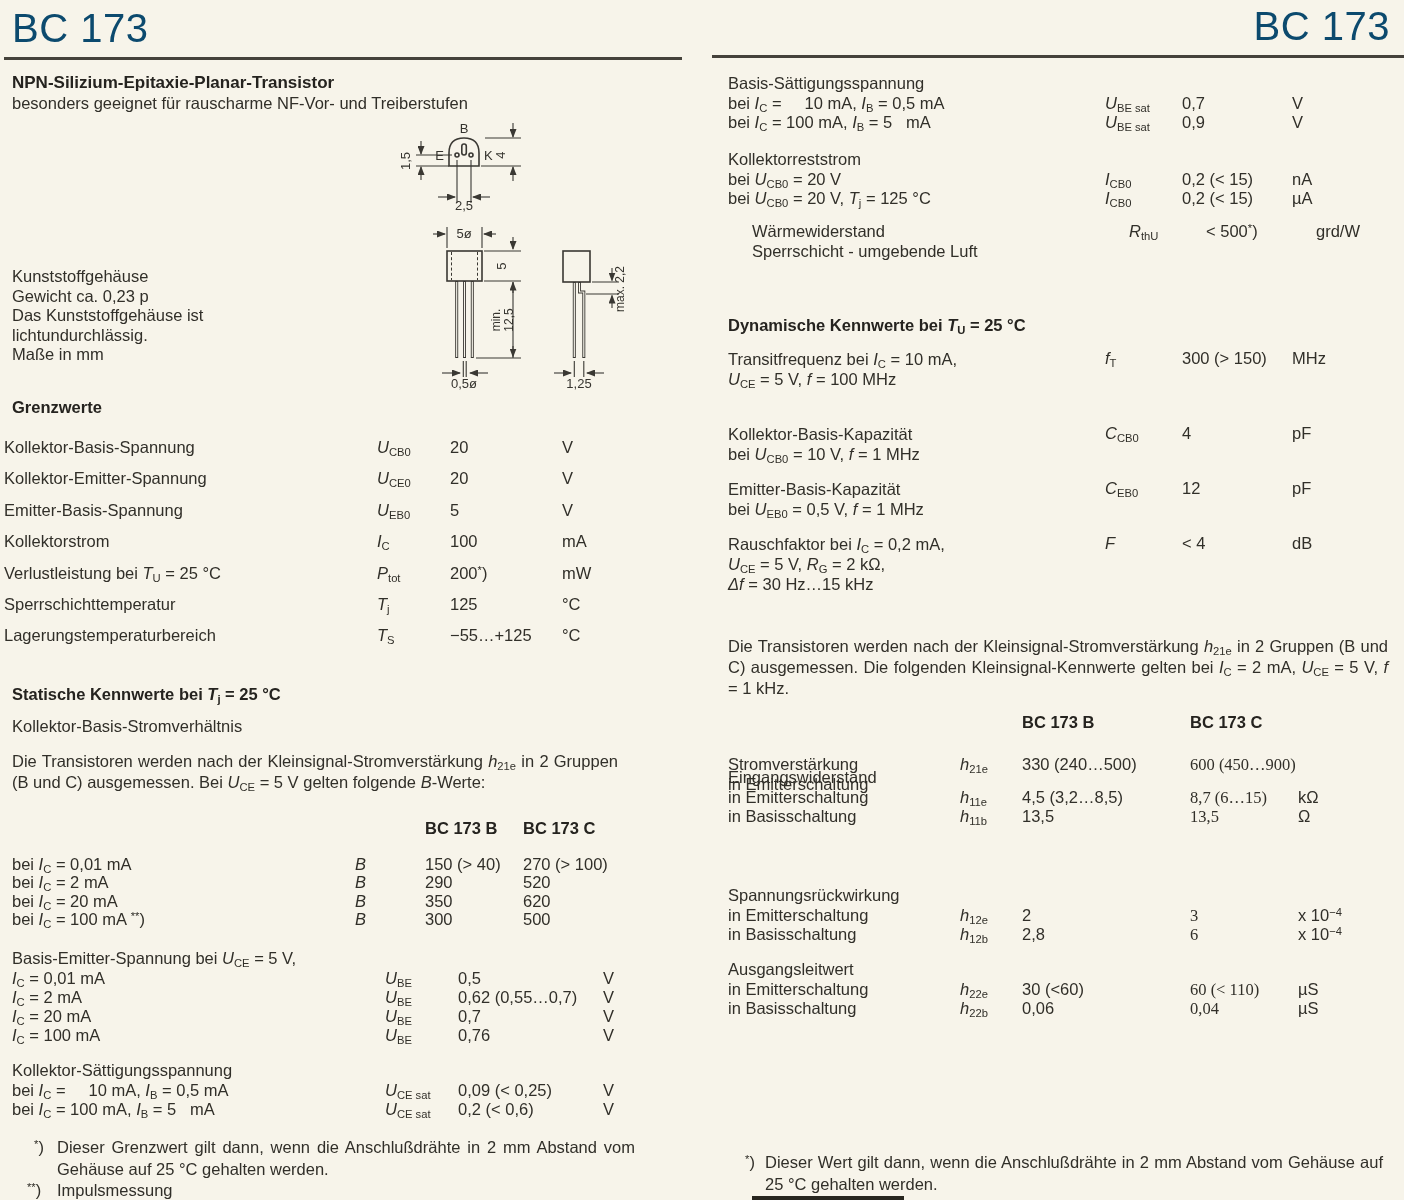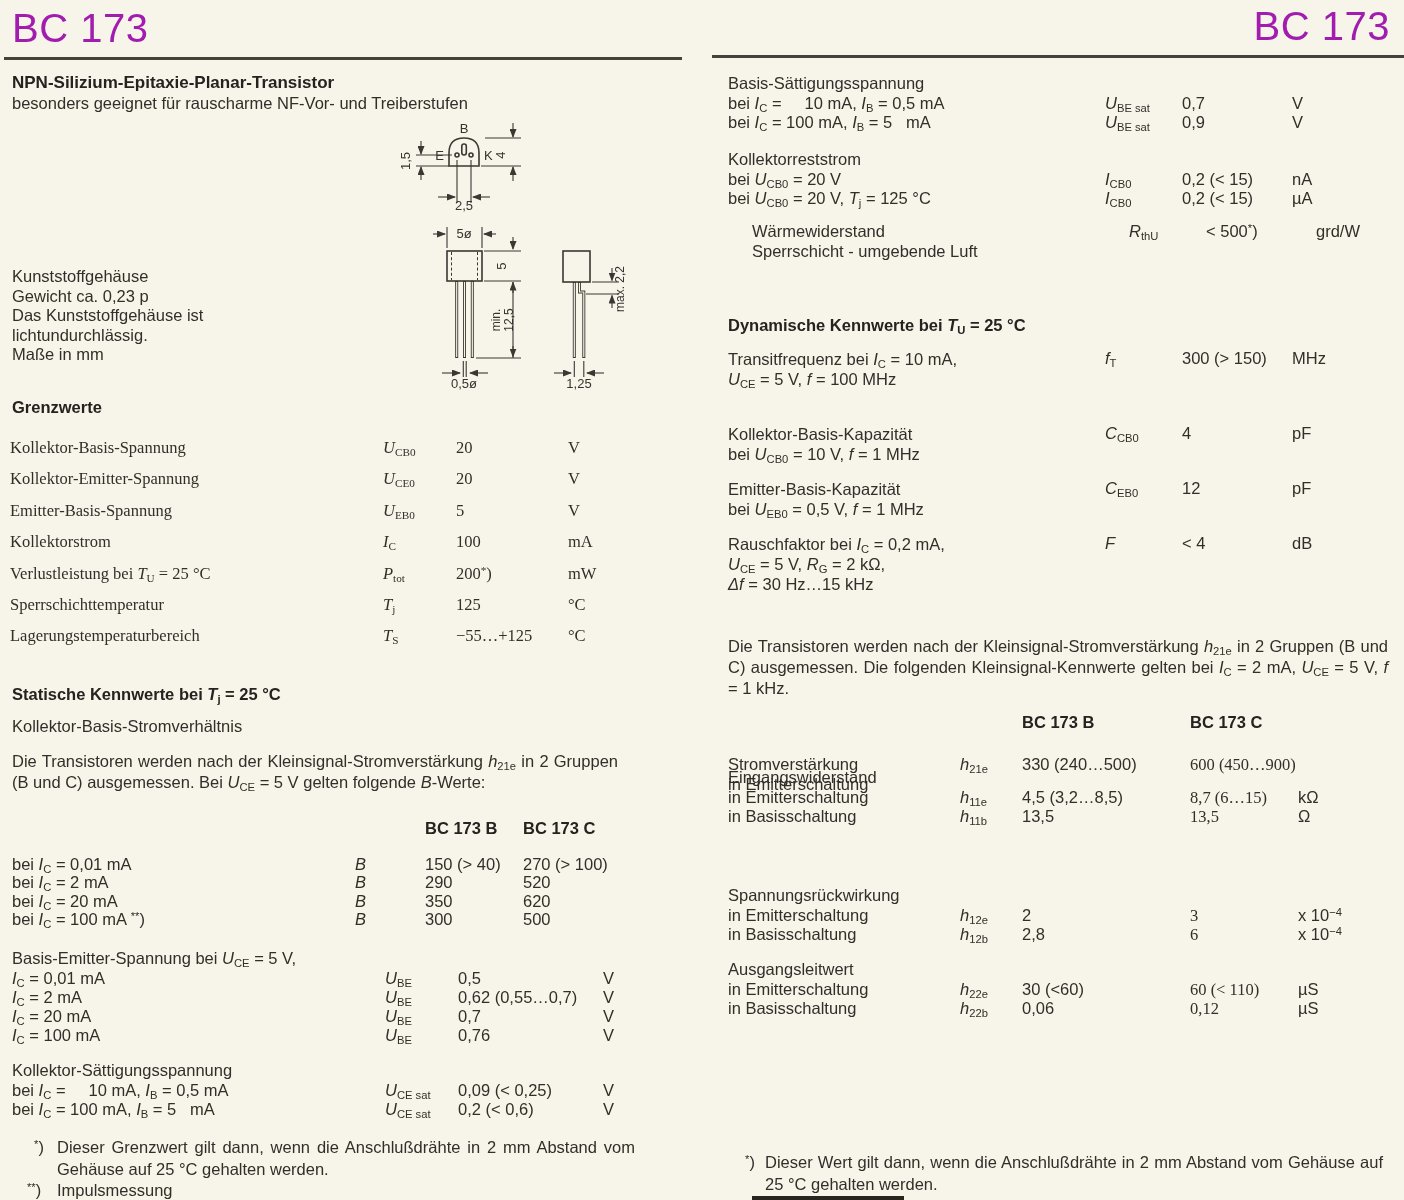--- a/index.html
+++ b/index.html
@@ -1,20 +1,20 @@
 <!DOCTYPE html>
 <html><head>
 <meta charset="utf-8">
 <style>
   html,body{margin:0;padding:0;background:#e8e5dc;}
   .page{position:relative;width:1404px;height:1200px;background:#f7f4ea;
         font-family:"Liberation Sans",sans-serif;font-size:16.5px;color:#312f29;
         overflow:hidden;line-height:19.5px;}
   .abs{position:absolute;}
-  .title{font-size:40px;line-height:44px;color:#a21caf;letter-spacing:0.5px;}
+  .title{font-size:40px;line-height:44px;color:#0c4a6e;letter-spacing:0.5px;}
   .rule{height:2.5px;background:#45423b;}
   .bold{font-weight:700;color:#25231f;}
   i{font-style:italic;}
   sub,sup{font-size:68%;line-height:0;}
   sub{vertical-align:-0.25em;}
   sup{vertical-align:0.45em;}
   .pre{white-space:pre-line;}
   .just{text-align:justify;}
   
   .cc{position:absolute;top:0;white-space:nowrap;}
@@ -126,21 +126,21 @@
   <div class="abs" style="left:12px;top:267px;">
 
   <div class="note-line">Kunststoffgehäuse</div>
       <div class="note-line">Gewicht ca. 0,23 p</div>
       <div class="note-line">Das Kunststoffgehäuse ist</div>
       <div class="note-line">lichtundurchlässig.</div>
       <div class="note-line">Maße in mm</div>
     </div>
 
   <div class="abs bold" style="left:12px;top:398px;">Grenzwerte</div>
-  <div class="abs" style="left:10px;top:438px;width:650px;font-family:Liberation Serif, serif;">
+  <div class="abs" style="left:4px;top:438px;width:650px;">
 
       <div class="grow">
         <span>Kollektor-Basis-Spannung</span>
         <span class="cc c-sym"><i>U</i><sub>CB0</sub></span>
         <span class="cc c-val">20</span>
         <span class="cc c-unit">V</span>
       </div>
 
       <div class="grow">
         <span>Kollektor-Emitter-Spannung</span>
@@ -462,21 +462,21 @@
         <span class="cc h-sym"><i>h</i><sub>22e</sub></span>
         <span class="cc h-v1">30 (&lt;60)</span>
         <span class="cc h-v2">60 (&lt; 110)</span>
         <span class="cc h-unit">µS</span>
       </div>
 
       <div class="hrow">
         <span>in Basisschaltung</span>
         <span class="cc h-sym"><i>h</i><sub>22b</sub></span>
         <span class="cc h-v1">0,06</span>
-        <span class="cc h-v2">0,12</span>
+        <span class="cc h-v2">0,04</span>
         <span class="cc h-unit">µS</span>
       </div>
     </div>
 
   <div class="abs" style="left:728px;top:1152px;width:660px;">
     <div class="fn just" style="padding-left:37px;width:618px;line-height:21.5px;">
       <span class="marker" style="left:17px;"><sup>*</sup>)</span>
       <span>Dieser Wert gilt dann, wenn die Anschlußdrähte in 2 mm Abstand vom Gehäuse auf 25 °C gehalten werden.</span>
     </div>
   </div>

